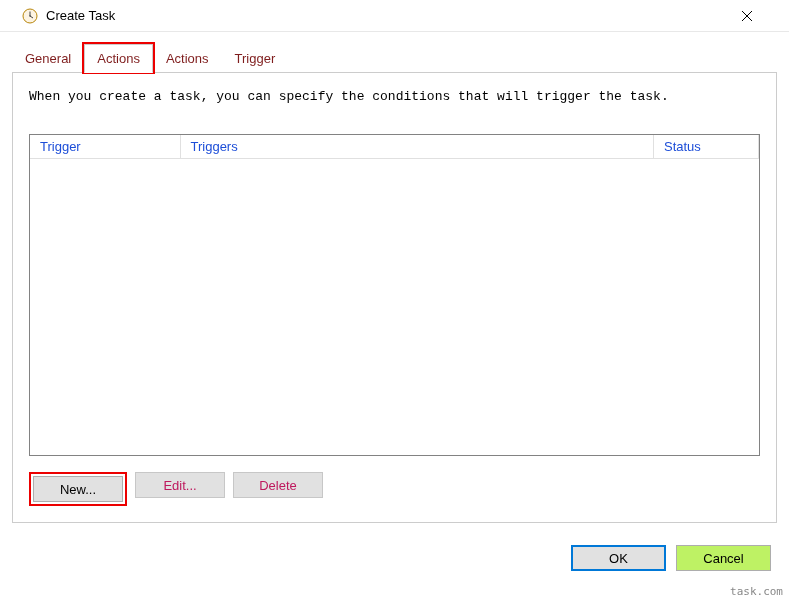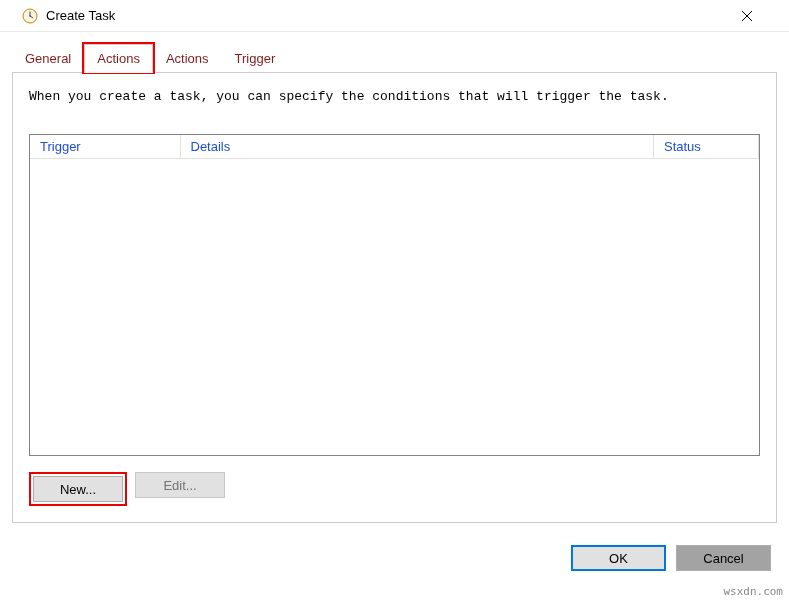--- a/index.html
+++ b/index.html
@@ -23,26 +23,26 @@
     
     .table-wrap { border: 1px solid #828282; height: 322px; overflow: hidden; }
     .table { width: 100%; border-collapse: collapse; }
     .table th { text-align: left; font-weight: normal; padding: 4px 10px; border-right: 1px solid #e0e0e0; border-bottom: 1px solid #e0e0e0; background: #fff; color: #1d4ed8; }
     .th-trigger { width: 150px; }
     .th-details { width: auto; }
     .th-status { width: 105px; }
     
     .button-row { display: flex; gap: 8px; margin-top: 16px; }
     .btn { min-width: 90px; height: 26px; padding: 0 16px; border: 1px solid #adadad; background: #e1e1e1; color: #000; cursor: pointer; display: inline-flex; align-items: center; justify-content: center; }
-    .btn:disabled { color: #737373; background: #e1e1e1; border-color: #c7c7c7; cursor: default; }
+    .btn:disabled { color: #be185d; background: #e1e1e1; border-color: #c7c7c7; cursor: default; }
     .btn-highlight { border: 2px solid #ec0000; padding: 2px; display: inline-block; }
     
     .dialog-buttons { display: flex; gap: 10px; justify-content: flex-end; padding: 10px 18px 14px; }
     .btn-ok { border: 2px solid #0078d7; background: #e1e1e1; min-width: 95px; height: 26px; padding: 0 16px; cursor: pointer; display: inline-flex; align-items: center; justify-content: center; color: #000; }
-    .btn-cancel { border: 1px solid #adadad; background: #a3a3a3; min-width: 95px; height: 26px; padding: 0 16px; cursor: pointer; display: inline-flex; align-items: center; justify-content: center; color: #000; }
+    .btn-cancel { border: 1px solid #adadad; background: #bef264; min-width: 95px; height: 26px; padding: 0 16px; cursor: pointer; display: inline-flex; align-items: center; justify-content: center; color: #000; }
     
     .watermark { position: absolute; bottom: 4px; right: 6px; font-size: 11px; color: #888; font-family: monospace; }
   </style>
 </head>
 <body>
 
 <div class="titlebar">
   <span class="titlebar-icon">
     <svg viewBox="0 0 16 16" width="16" height="16">
       <circle cx="8" cy="8" r="7" fill="#fdf4e3" stroke="#b8860b" stroke-width="1"></circle>
@@ -72,35 +72,36 @@
   </div>
 
   <div class="panel">
     <div class="description">When you create a task, you can specify the conditions that will trigger the task.</div>
 
     <div class="table-wrap">
       <table class="table">
         <thead>
           <tr>
             <th class="th-trigger">Trigger</th>
-            <th class="th-details">Details</th>
+            <th class="th-details">Triggers</th>
             <th class="th-status">Status</th>
           </tr>
         </thead>
         <tbody></tbody>
       </table>
     </div>
 
     <div class="button-row">
       <span class="btn-highlight">
         <button class="btn">New...</button>
       </span>
       <button class="btn" disabled="">Edit...</button>
+      <button class="btn" disabled="">Delete</button>
     </div>
   </div>
 </div>
 
 <div class="dialog-buttons">
   <button class="btn-ok">OK</button>
   <button class="btn-cancel">Cancel</button>
 </div>
 
-<div class="watermark">wsxdn.com</div>
+<div class="watermark">task.com</div>
 
 </body></html>

